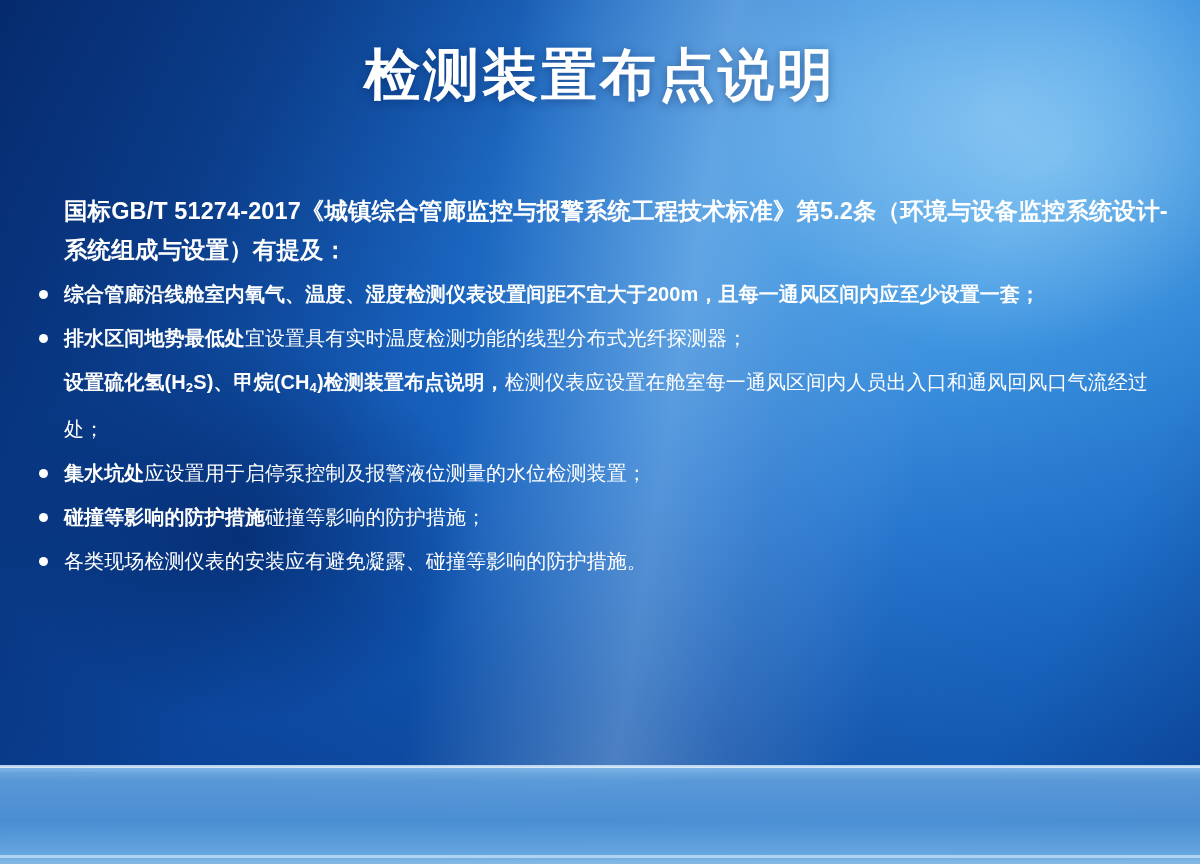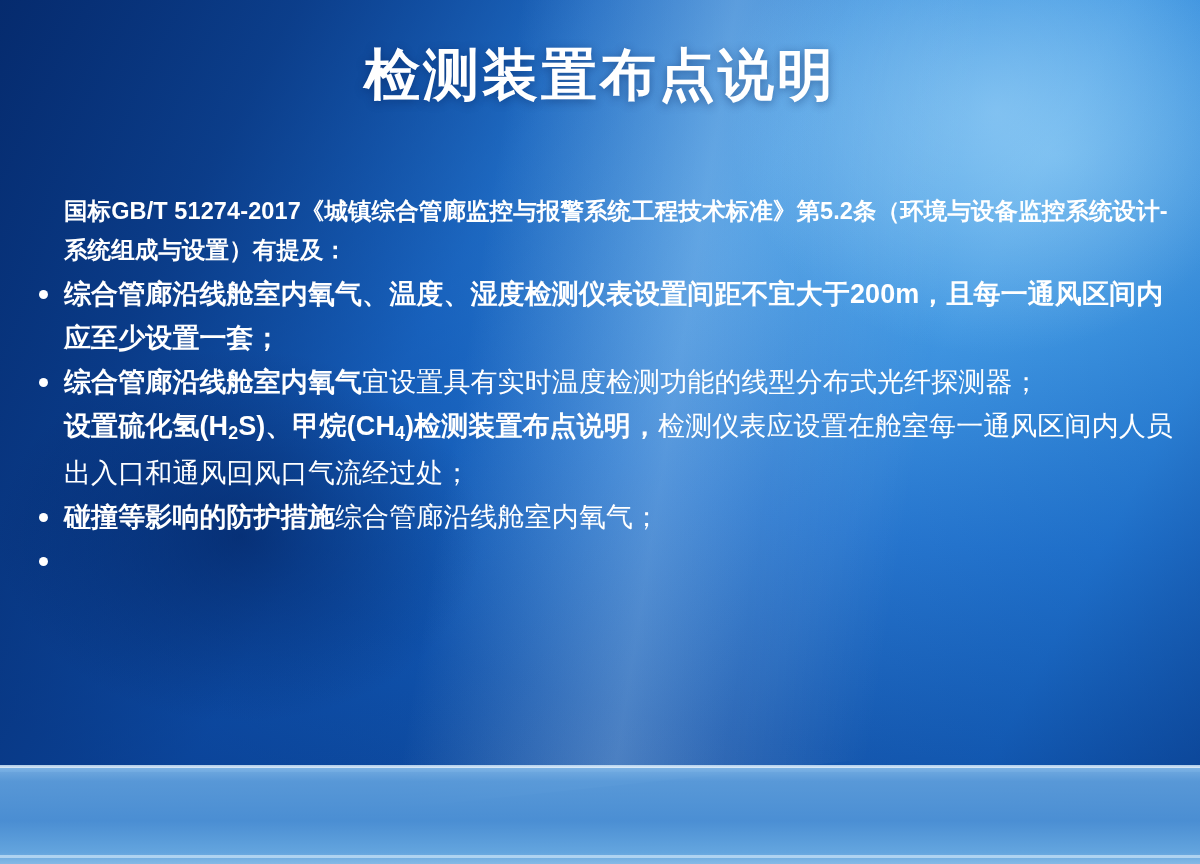--- a/index.html
+++ b/index.html
@@ -144,21 +144,21 @@
   }
 
   ul.bullets {
     list-style: none;
     margin: 0;
     padding: 0;
   }
   li.bullet {
     position: relative;
     padding-left: 34px;
-    font-size: 27px;
+    font-size: 20px;
     line-height: 44px;
     letter-spacing: 0.1px;
     margin: 0;
   }
   li.bullet > .dot {
     position: absolute;
     left: 9px;
     top: 18px;
     width: 9px;
     height: 9px;
@@ -195,31 +195,36 @@
 
       <ul class="bullets">
 
         <li class="bullet">
           <span class="dot"></span>
           <span class="b">综合管廊沿线舱室内氧气、温度、湿度检测仪表设置间距不宜大于200m，且每一通风区间内应至少设置一套；</span>
         </li>
 
         <li class="bullet">
           <span class="dot"></span>
-          <span class="b">综合管廊沿线舱室内氧气</span><span class="r">宜设置具有实时温度检测功能的线型分布式光纤探测器；</span><br>
+          <span class="b">排水区间地势最低处</span><span class="r">宜设置具有实时温度检测功能的线型分布式光纤探测器；</span><br>
           <span class="b">设置硫化氢(H</span><sub class="b">2</sub><span class="b">S)、甲烷(CH</span><sub class="b">4</sub><span class="b">)检测装置布点说明，</span><span class="r">检测仪表应设置在舱室每一通风区间内人员出入口和通风回风口气流经过处；</span>
         </li>
 
 
-
-        <li class="bullet">
-          <span class="dot"></span>
-          <span class="b">碰撞等影响的防护措施</span><span class="r">综合管廊沿线舱室内氧气；</span>
-        </li>
-
-        <li class="bullet">
-          <span class="dot"></span>
+        <li class="bullet">
+          <span class="dot"></span>
+          <span class="b">集水坑处</span><span class="r">应设置用于启停泵控制及报警液位测量的水位检测装置；</span>
+        </li>
+
+        <li class="bullet">
+          <span class="dot"></span>
+          <span class="b">碰撞等影响的防护措施</span><span class="r">碰撞等影响的防护措施；</span>
+        </li>
+
+        <li class="bullet">
+          <span class="dot"></span>
+          <span class="r">各类现场检测仪表的安装应有避免凝露、碰撞等影响的防护措施。</span>
         </li>
 
       </ul>
     </div>
   </div>
 </div>
 
 </body></html>

